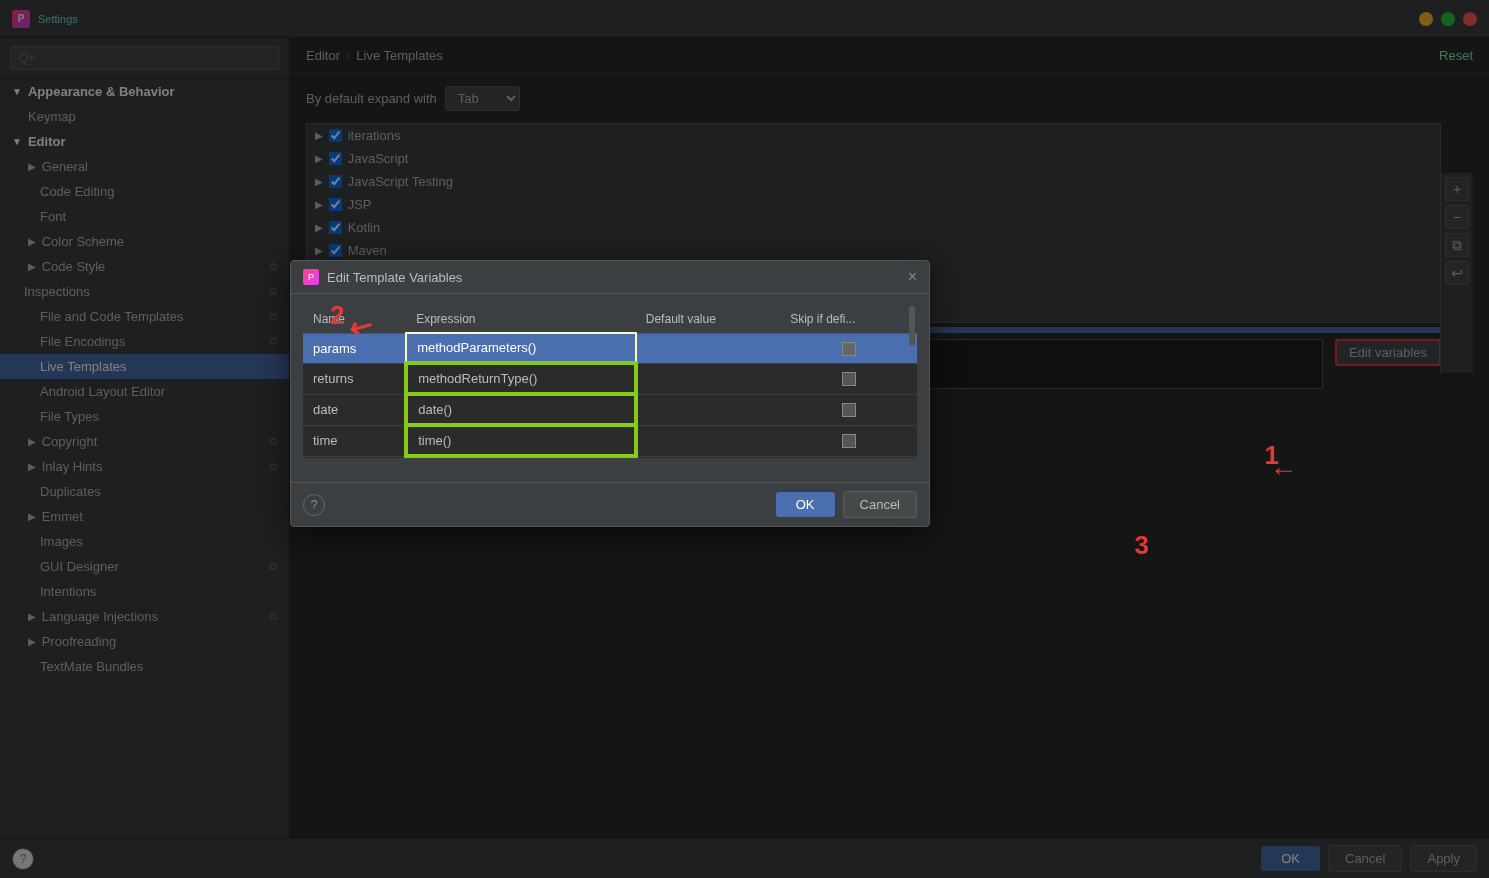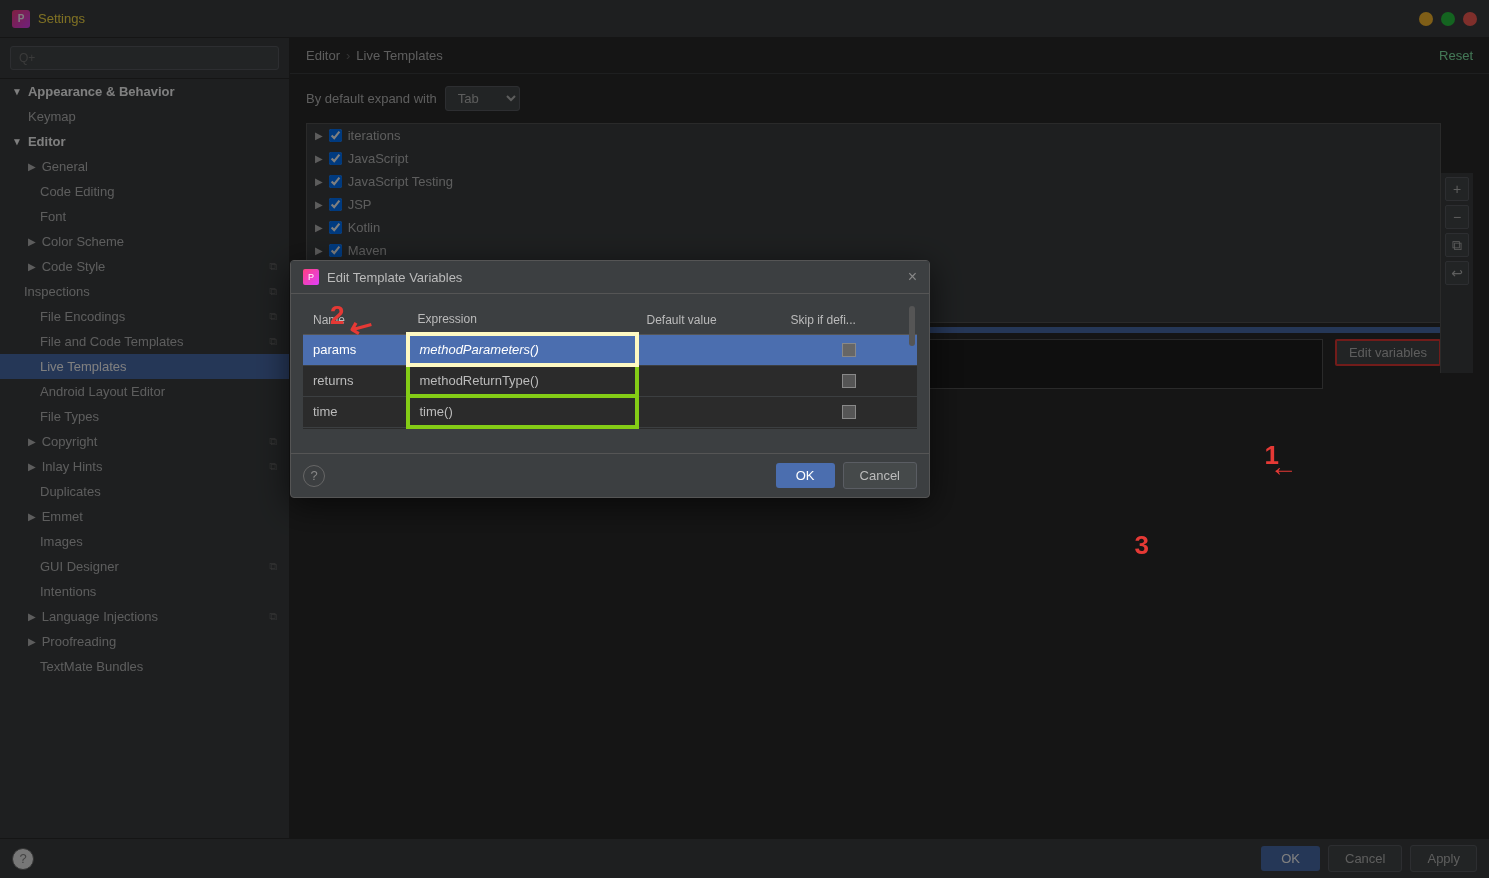--- a/index.html
+++ b/index.html
@@ -24,21 +24,21 @@
     }
     .title-bar-icon {
       width: 18px;
       height: 18px;
       margin-right: 8px;
       background: linear-gradient(135deg, #ff4081, #e040fb);
       border-radius: 3px;
       display: flex; align-items: center; justify-content: center;
       font-size: 10px; color: white; font-weight: bold;
     }
-    .title-bar-title { color: #fde047; font-size: 13px; }
+    .title-bar-title { color: #5eead4; font-size: 11px; }
     .title-bar-controls { margin-left: auto; display: flex; gap: 8px; }
     .title-bar-btn {
       width: 14px; height: 14px;
       border-radius: 50%;
       border: none;
       cursor: pointer;
     }
     .close-btn { background: #ff5f57; }
     .min-btn { background: #ffbd2e; }
     .max-btn { background: #28c940; }
@@ -340,22 +340,21 @@
       font-weight: normal;
     }
     .modal-table td {
       padding: 6px 10px;
       font-size: 13px;
       border-bottom: 1px solid #3c3f41;
       color: #bbbbbb;
     }
     .modal-table tr.highlighted td { background: #4b6eaf; color: white; }
     .modal-table tr.highlighted td.expression-cell {
-      border: 4px solid #fef9c3;
-      font-style: italic;
+      border: 2px solid #fef9c3;
     }
     .modal-table .expression-cell { border: 4px solid #84cc16; }
     .skip-checkbox {
       width: 14px; height: 14px;
       background: #555;
       border: 1px solid #888;
       display: inline-block;
       vertical-align: middle;
     }
     .skip-checkbox.checked { background: #666; }
@@ -476,25 +475,25 @@
     <div class="sidebar-item" style="padding-left:28px">
       <span class="arrow">▶</span>
       <span>Code Style</span>
       <span class="sidebar-copy-icon">⧉</span>
     </div>
     <div class="sidebar-item" style="padding-left:24px">
       <span>Inspections</span>
       <span class="sidebar-copy-icon">⧉</span>
     </div>
     <div class="sidebar-item" style="padding-left:40px">
+      <span>File and Code Templates</span>
+      <span class="sidebar-copy-icon">⧉</span>
+    </div>
+    <div class="sidebar-item" style="padding-left:40px">
       <span>File Encodings</span>
-      <span class="sidebar-copy-icon">⧉</span>
-    </div>
-    <div class="sidebar-item" style="padding-left:40px">
-      <span>File and Code Templates</span>
       <span class="sidebar-copy-icon">⧉</span>
     </div>
     <div class="sidebar-item active" style="padding-left:40px">
       <span>Live Templates</span>
     </div>
     <div class="sidebar-item" style="padding-left:40px">
       <span>Android Layout Editor</span>
     </div>
     <div class="sidebar-item" style="padding-left:40px">
       <span>File Types</span>
@@ -683,20 +682,30 @@
             <td>returns</td>
             <td class="expression-cell">
               <span>methodReturnType()</span>
             </td>
             <td></td>
             <td style="text-align:center;">
               <span class="skip-checkbox"></span>
             </td>
           </tr>
           <tr>
+            <td>date</td>
+            <td class="expression-cell">
+              <span>date()</span>
+            </td>
+            <td></td>
+            <td style="text-align:center;">
+              <span class="skip-checkbox"></span>
+            </td>
+          </tr>
+          <tr>
             <td>time</td>
             <td class="expression-cell">
               <span>time()</span>
             </td>
             <td></td>
             <td style="text-align:center;">
               <span class="skip-checkbox"></span>
             </td>
           </tr>
         </tbody>

